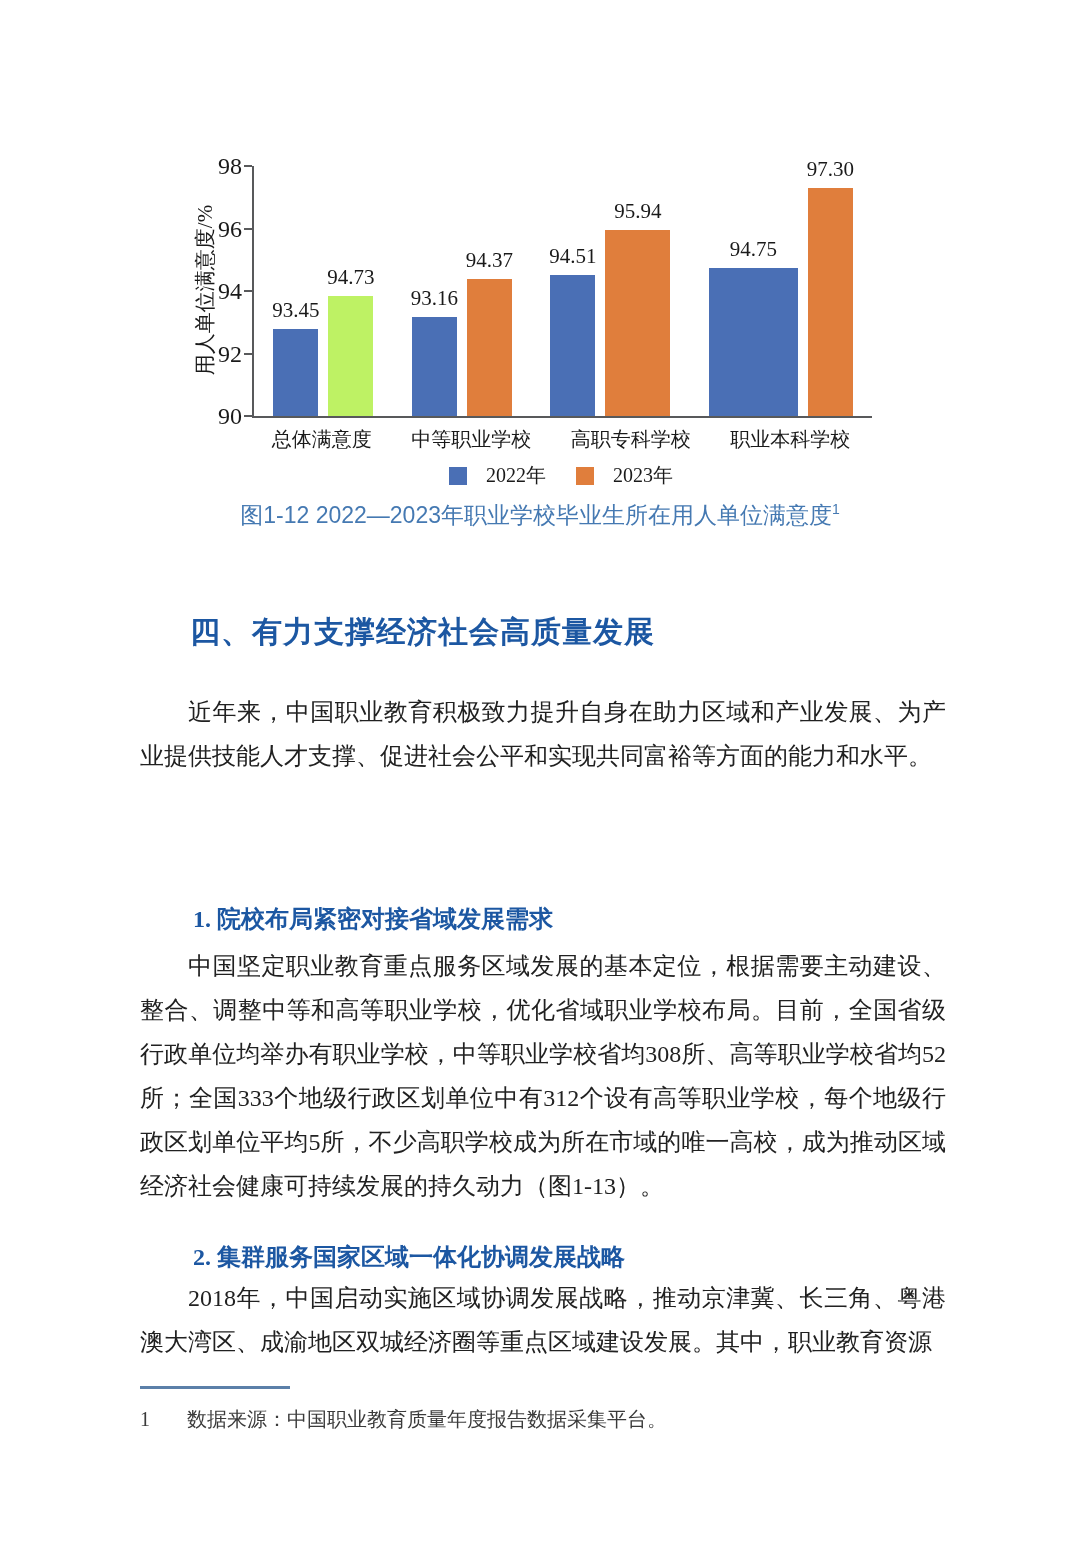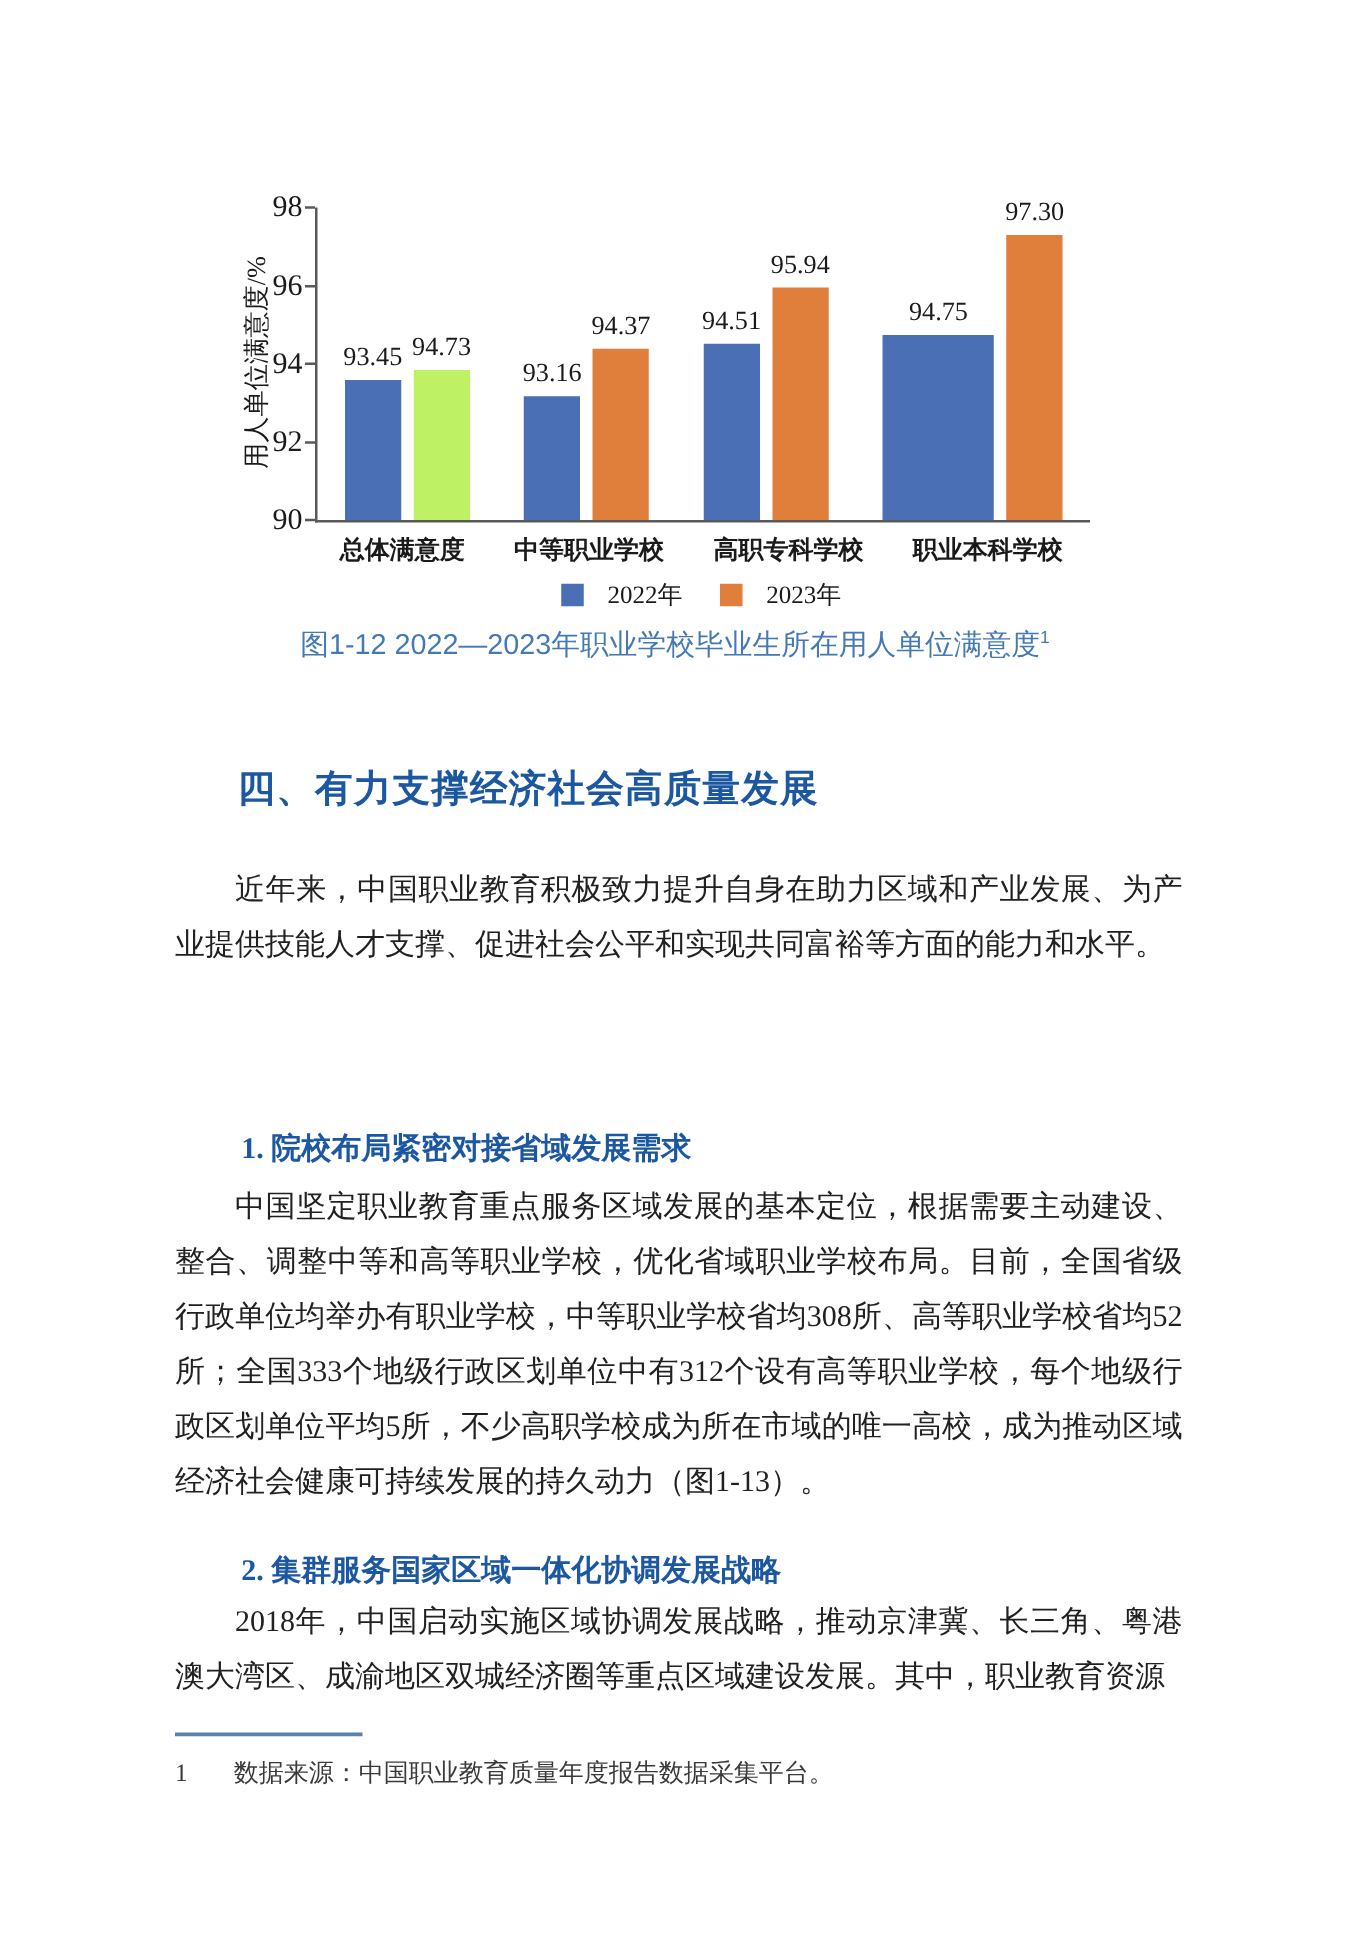--- a/index.html
+++ b/index.html
@@ -19,21 +19,21 @@
   .ytick{position:absolute;left:0;width:52px;text-align:right;font-size:24px;color:#1a1a1a;line-height:28px;}
   .tickmark{position:absolute;left:54px;width:8px;height:2px;background:#58595b;}
   .plot{position:absolute;left:62px;top:18px;width:618px;height:250px;
         border-left:2px solid #58595b;border-bottom:2px solid #58595b;
         display:flex;align-items:flex-end;justify-content:space-around;}
   .group{display:flex;align-items:flex-end;gap:10px;}
   .bar{width:45px;position:relative;}
   .val{position:absolute;top:-31px;left:50%;transform:translateX(-50%);
        white-space:nowrap;font-size:21px;color:#1a1a1a;}
   .xlabels{position:absolute;left:62px;top:278px;width:618px;display:flex;justify-content:space-around;
-           font-weight:bold;font-size:20px;color:#1a1a1a;}
+           font-weight:normal;font-size:20px;color:#1a1a1a;}
   .legend{position:absolute;left:62px;top:314px;width:618px;display:flex;justify-content:center;
           gap:30px;align-items:center;font-size:20px;color:#1a1a1a;}
   .legend-item{display:flex;align-items:center;gap:19px;}
   .swatch{width:18px;height:18px;}
 
   
   .caption{position:absolute;top:500px;left:0;width:1080px;text-align:center;color:#4579b2;
            font-size:23px;font-family:"Liberation Sans","DejaVu Sans",sans-serif;}
   .caption sup{font-size:14px;}
 
@@ -65,40 +65,40 @@
 </head>
 <body>
 
 <div class="page">
 
 
   <div class="chart" id="chart">
     <div class="ylabel">用人单位满意度/%</div>
     <div class="plot" id="plot">
         <div class="group">
-          <div class="bar" style="height: 112px; background: rgb(74, 111, 181);">
+          <div class="bar" style="height: 87px; background: rgb(74, 111, 181);">
             <span class="val">93.45</span>
           </div>
           <div class="bar" style="height: 120px; background: #bef264;">
             <span class="val">94.73</span>
           </div>
         </div>
         <div class="group">
           <div class="bar" style="height: 98.75px; background: rgb(74, 111, 181);">
             <span class="val">93.16</span>
           </div>
           <div class="bar" style="height: 136.562px; background: rgb(224, 126, 60);">
             <span class="val">94.37</span>
           </div>
         </div>
         <div class="group">
           <div class="bar" style="height: 140.938px; background: rgb(74, 111, 181);">
             <span class="val">94.51</span>
           </div>
-          <div class="bar" style="height: 185.625px; background: rgb(224, 126, 60);">
+          <div class="bar" style="height: 185.625px; background: rgb(224, 126, 60); padding-left: 20px;">
             <span class="val">95.94</span>
           </div>
         </div>
         <div class="group">
           <div class="bar" style="height: 148.438px; background: rgb(74, 111, 181); padding-left: 44px;">
             <span class="val">94.75</span>
           </div>
           <div class="bar" style="height: 228.125px; background: rgb(224, 126, 60); text-align: center;">
             <span class="val">97.30</span>
           </div>

